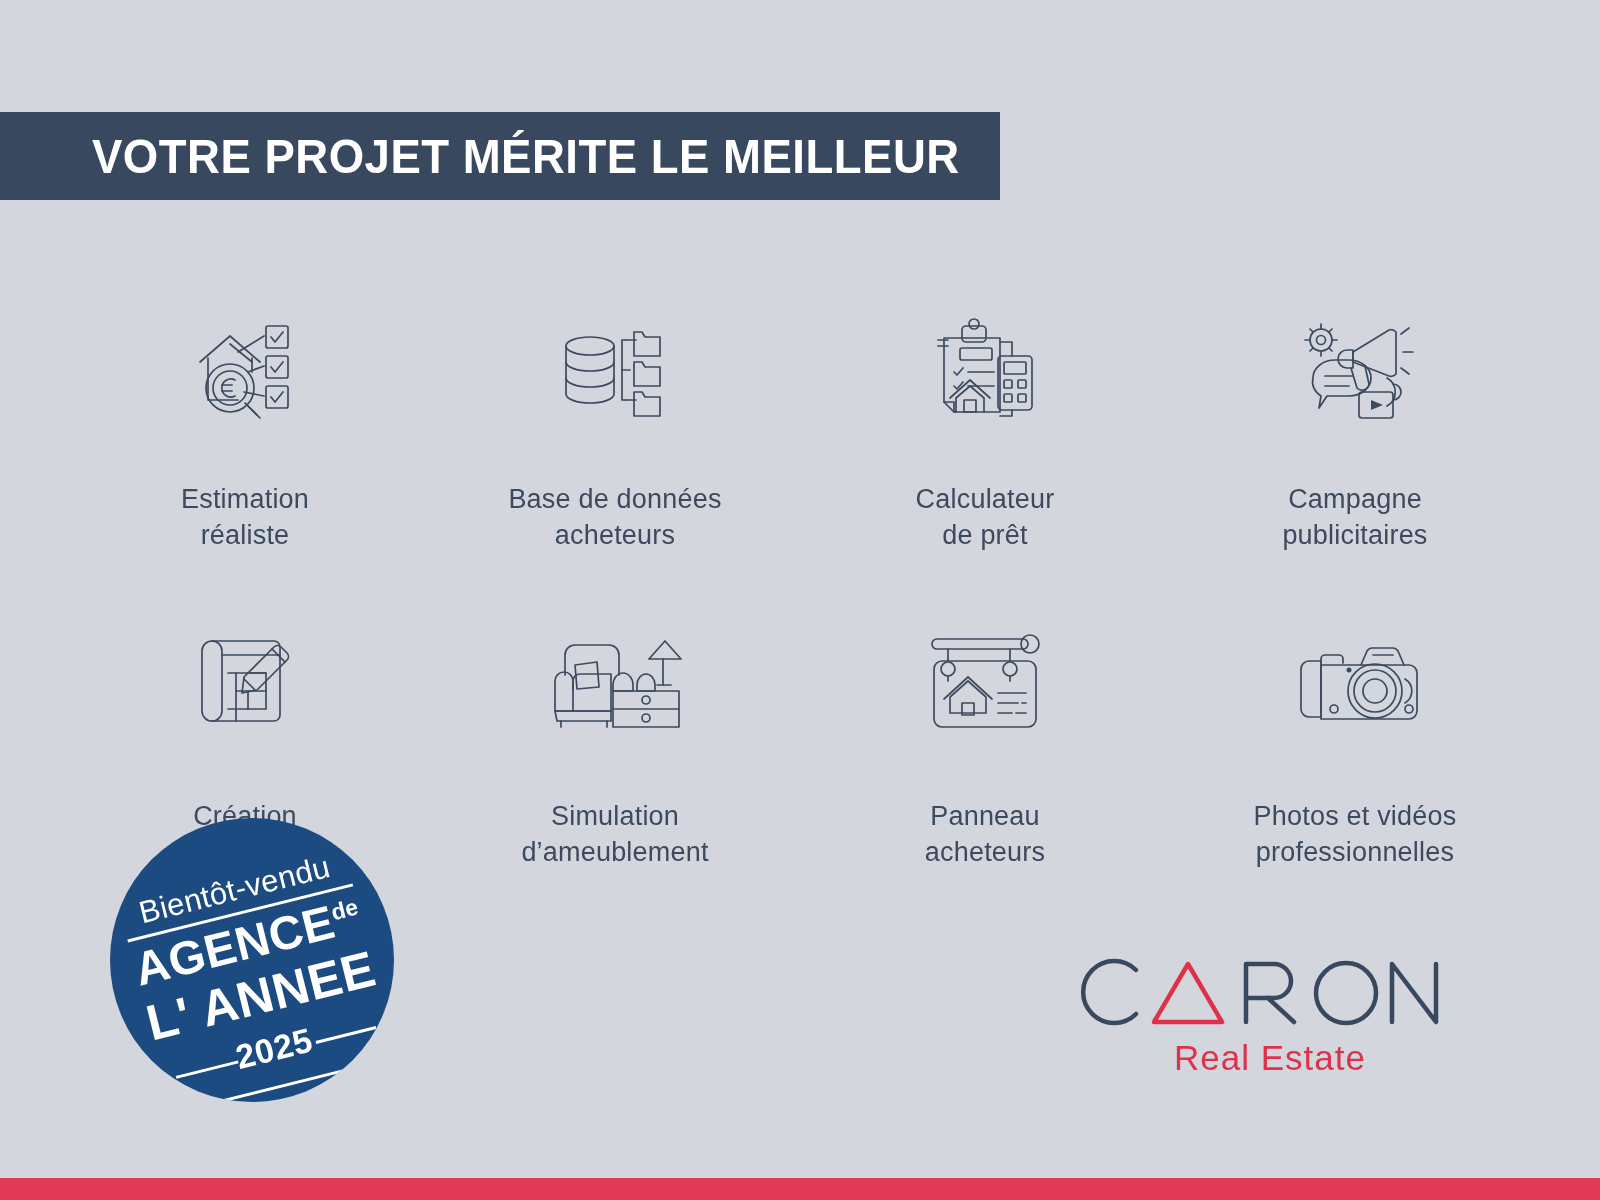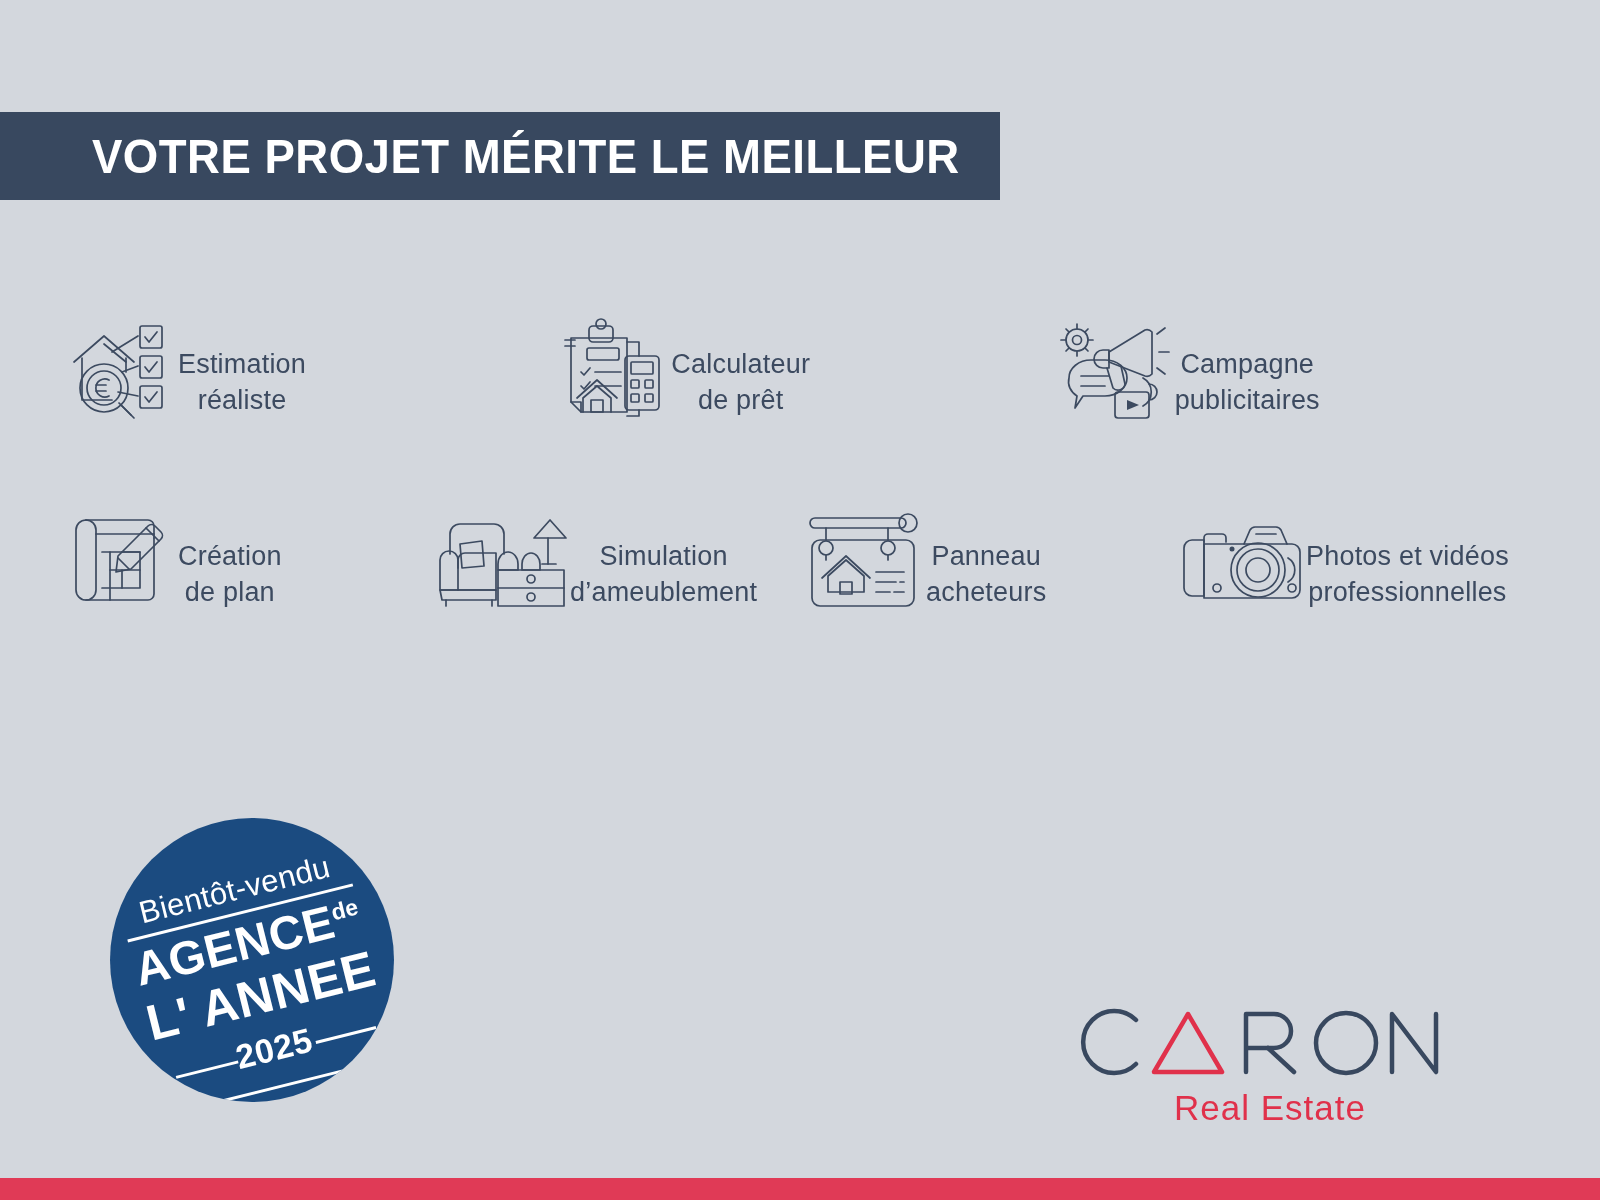--- a/index.html
+++ b/index.html
@@ -47,22 +47,22 @@
   .row {
     display: flex;
     width: 100%;
   }
   .row-two {
     margin-top: 68px;
   }
   .cell {
     flex: 1 1 0;
     display: flex;
-    flex-direction: row;
-    align-items: center;
+    flex-direction: column;
+    gap: 28px;
   }
   .icon-box {
     height: 120px;
     display: flex;
     align-items: center;
     justify-content: center;
   }
   .cell-label {
     margin-top: 22px;
     text-align: center;
@@ -170,21 +170,21 @@
     color: #fff;
     font-size: 34px;
     font-weight: bold;
     letter-spacing: 0.5px;
   }
 
   
   .brand {
     position: absolute;
     left: 1060px;
-    top: 1002px;
+    top: 952px;
     width: 420px;
   }
   .brand-mark {
     display: flex;
     align-items: center;
     justify-content: center;
   }
   .brand-tagline {
     margin-top: 6px;
     text-align: center;
@@ -236,20 +236,39 @@
           <path d="M36 69 L46 69"></path>
           <path d="M36 75 L46 75"></path>
           <path d="M62 90 L74 102"></path>
           <path d="M59 87 L71 99"></path>
         </svg>
       </div>
       <div class="cell-label">Estimation
 réaliste</div>
     </div>
 
+    <div class="cell">
+      <div class="icon-box">
+        <svg class="ico" width="118" height="112" viewBox="0 0 118 112">
+          <ellipse cx="34" cy="30" rx="24" ry="9"></ellipse>
+          <path d="M10 30 L10 78 a24 9 0 0 0 48 0 L58 30"></path>
+          <path d="M10 46 a24 9 0 0 0 48 0"></path>
+          <path d="M10 62 a24 9 0 0 0 48 0"></path>
+          <path d="M70 24 L66 24 L66 84 L70 84"></path>
+          <path d="M66 54 L74 54"></path>
+          <path d="M70 24 L80 24"></path>
+          <path d="M70 84 L80 84"></path>
+          <path d="M78 16 L86 16 L89 21 L104 21 L104 40 L78 40 Z"></path>
+          <path d="M78 46 L86 46 L89 51 L104 51 L104 70 L78 70 Z"></path>
+          <path d="M78 76 L86 76 L89 81 L104 81 L104 100 L78 100 Z"></path>
+        </svg>
+      </div>
+      <div class="cell-label">Base de données
+acheteurs</div>
+    </div>
 
     <div class="cell">
       <div class="icon-box">
         <svg class="ico" width="118" height="112" viewBox="0 0 118 112">
           <path d="M18 22 L74 22 L74 96 L28 96 L18 86 Z"></path>
           <path d="M18 86 L28 86 L28 96"></path>
           <rect x="36" y="10" width="24" height="16" rx="4"></rect>
           <circle cx="48" cy="8" r="5"></circle>
           <path d="M12 24 L22 24 M12 30 L22 30"></path>
           <rect x="34" y="32" width="32" height="12" rx="2"></rect>

